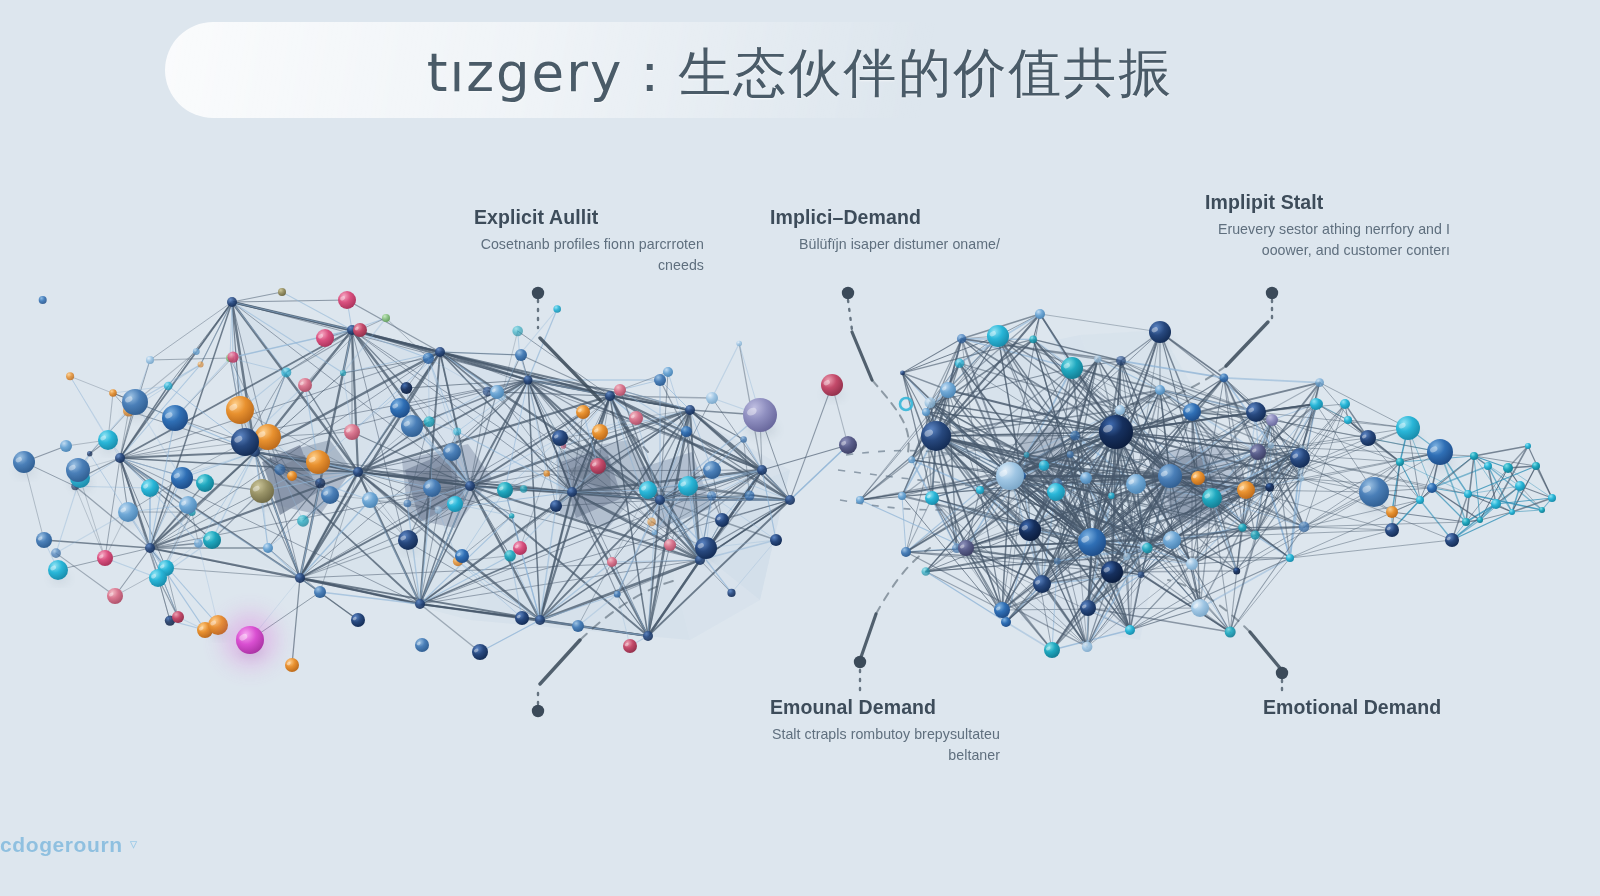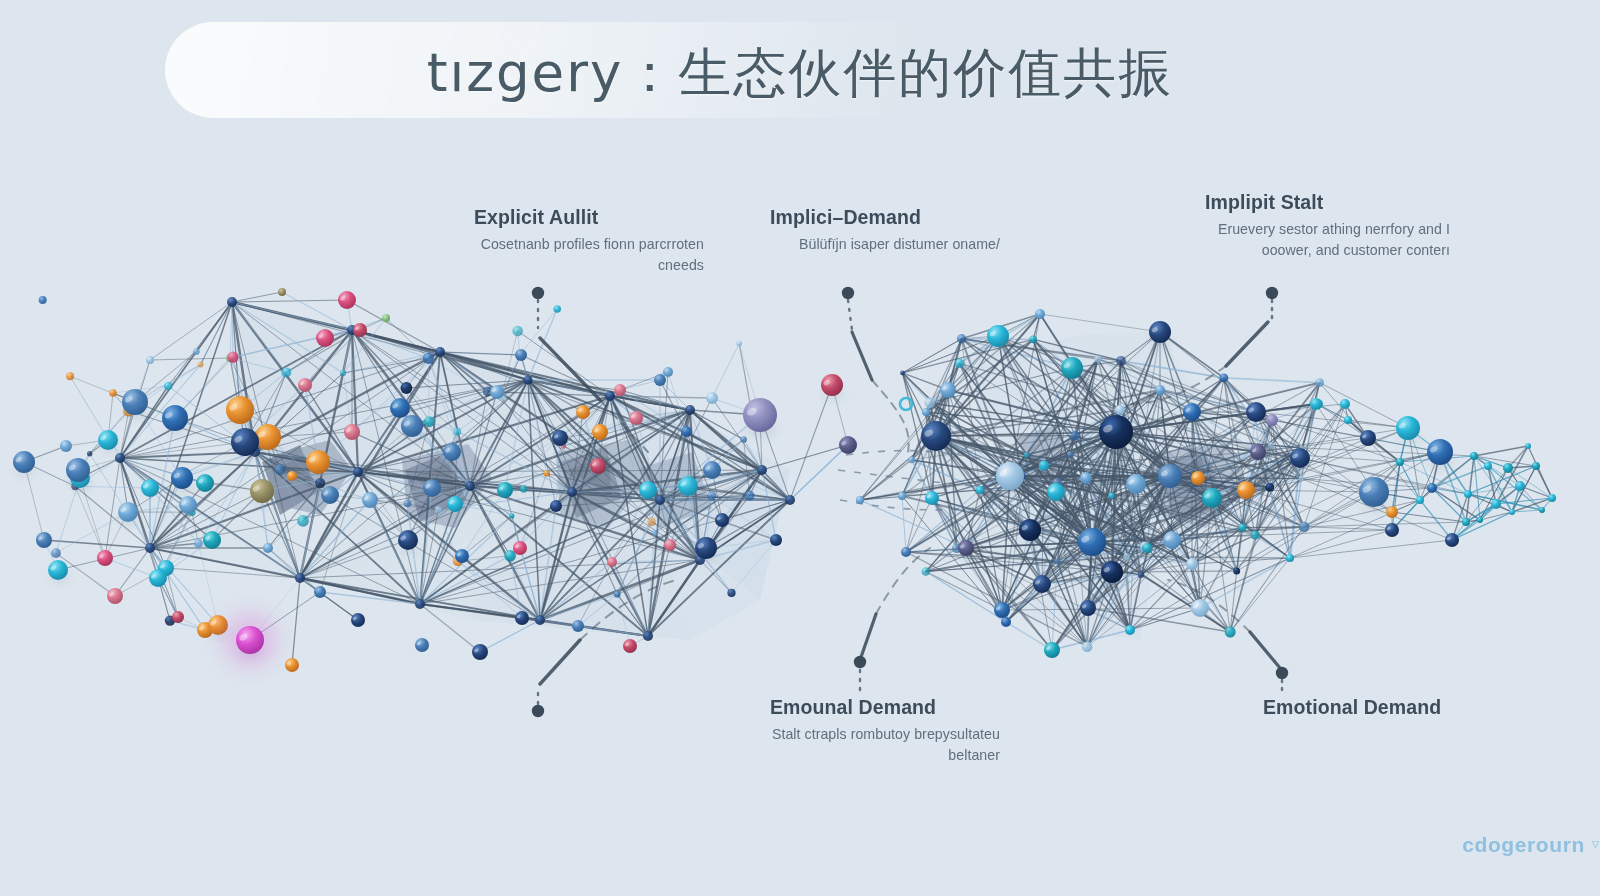--- a/index.html
+++ b/index.html
@@ -63,21 +63,21 @@
   #c-explicit  { left: 474px; top: 206px; }
   #c-implicit  { left: 770px; top: 206px; }
   #c-implipit  { left: 1205px; top: 191px; }
   #c-incdictel { left: 474px; top: 742px; }
   #c-emounal   { left: 770px; top: 696px; }
   #c-emotional { left: 1263px; top: 696px; }
   
   #watermark {
     position: absolute;
     left: 0; top: 833px; width: 1600px;
-    text-align: right;
+    text-align: left;
     color: #7fb8dd;
     font-size: 21px;
     font-weight: 700;
     letter-spacing: .6px;
     opacity: .82;
     filter: blur(.45px);
   }
   #watermark .mark-arrow {
     display: inline-block;
     margin-left: 7px;

